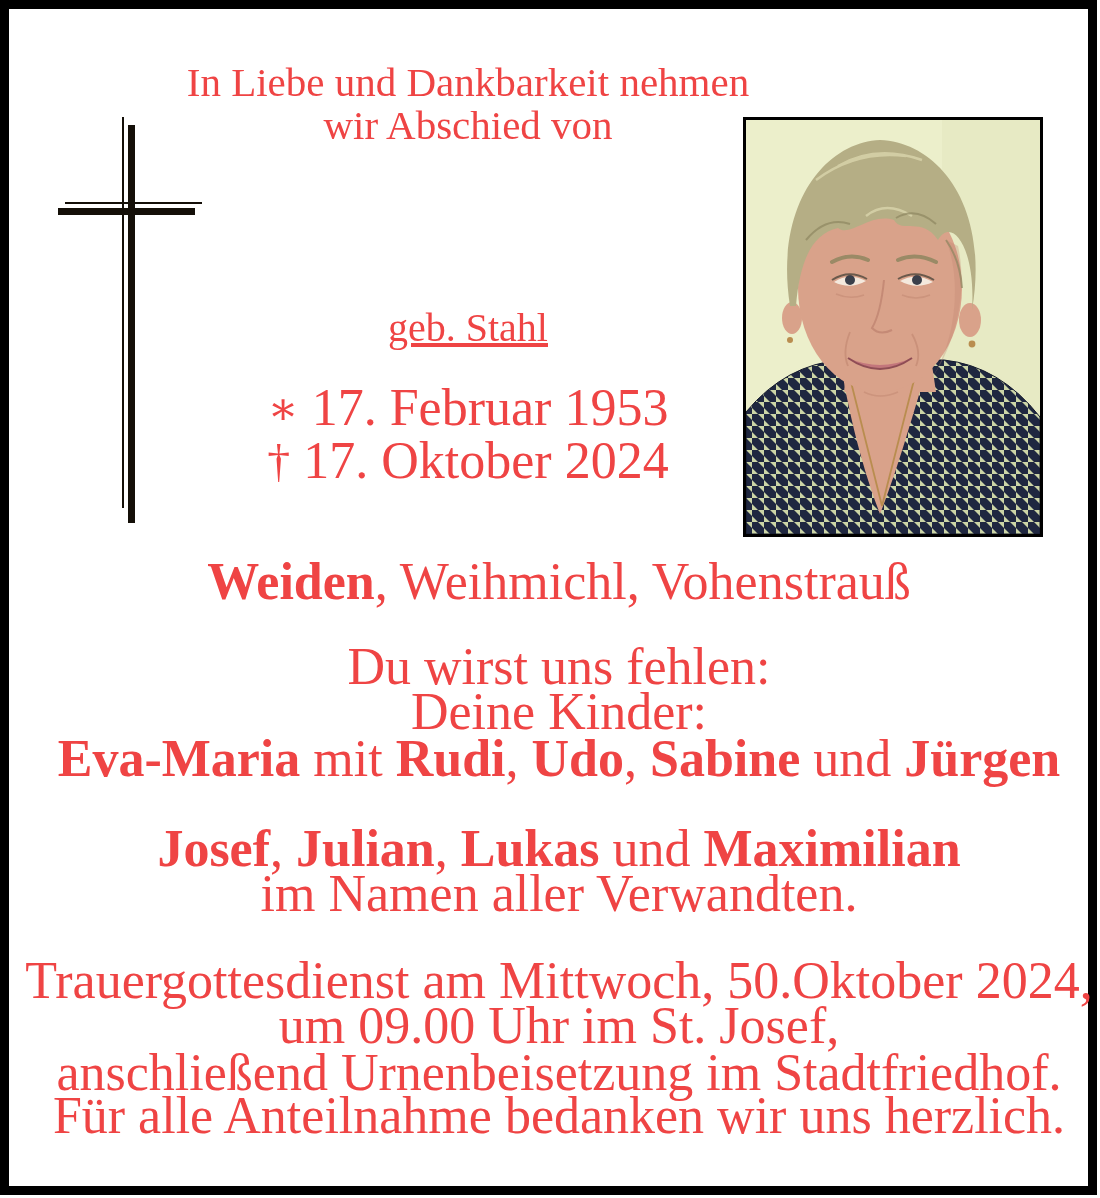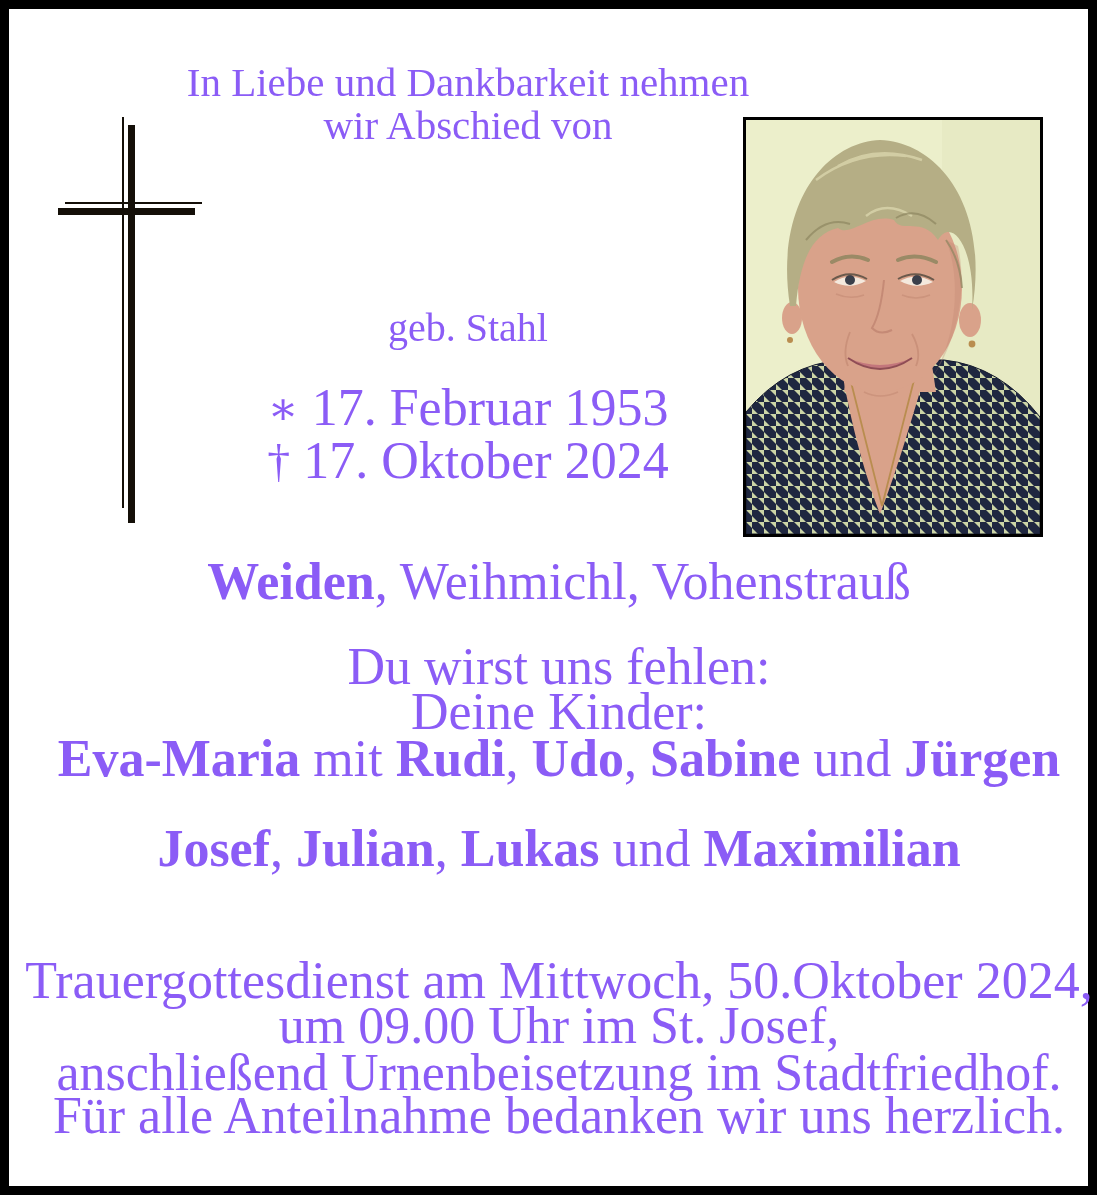--- a/index.html
+++ b/index.html
@@ -1,30 +1,30 @@
 <!DOCTYPE html>
 <html><head>
 <meta charset="utf-8">
 <style>
   html,body{margin:0;padding:0;background:#ffffff;}
   #page{
     position:relative;width:1100px;height:1198px;background:#ffffff;
-    font-family:"Liberation Serif","DejaVu Serif",serif;color:#8b5cf6;overflow:hidden;
+    font-family:"Liberation Serif","DejaVu Serif",serif;color:#ef4444;overflow:hidden;
   }
   #frame{
     position:absolute;left:0;top:0;right:3px;bottom:3px;
     border:9px solid #000;pointer-events:none;
   }
   .line{position:absolute;line-height:1;white-space:nowrap;text-align:center;}
   .upper{left:8px;width:920px;}   
   .lower{left:9px;width:1082px;margin-left:9px;}  
   .b{font-weight:bold;}
   .f41{font-size:41px;}
   .f42{font-size:52px;}
-  .f40{font-size:40px;}
+  .f40{font-size:40px;text-decoration:underline;}
   .name{font-size:96px;font-weight:bold;letter-spacing:1px;}
   .sym{display:inline-block;font-size:0.88em;transform:translateY(-0.02em);}
   
   .crossline{position:absolute;background:#140f08;}
   #cross-thin-v {left:122px;top:117px;width:2px;height:391px;}
   #cross-thick-v{left:128px;top:125px;width:7px;height:398px;}
   #cross-thin-h {left:65px;top:202px;width:137px;height:2px;}
   #cross-thick-h{left:58px;top:208px;width:137px;height:7px;}
   #photo{
     position:absolute;left:743px;top:117px;width:300px;height:420px;
@@ -116,19 +116,20 @@
       <path d="M118 272 Q134 280 152 272" fill="none" stroke-width="1.5" opacity="0.5" stroke="#bf8570"></path>
     </svg>
   </div>
 
   <div class="line lower f42" style="top:556px"><span class="b">Weiden</span><span>, Weihmichl, Vohenstrauß</span></div>
 
   <div class="line lower f42" style="top:641px">Du wirst uns fehlen:</div>
   <div class="line lower f42" style="top:686px">Deine Kinder:</div>
   <div class="line lower f42" style="top:733px"><span class="b">Eva-Maria</span><span> mit </span><span class="b">Rudi</span><span>, </span><span class="b">Udo</span><span>, </span><span class="b">Sabine</span><span> und </span><span class="b">Jürgen</span></div>
   <div class="line lower f42" style="top:823px"><span class="b">Josef</span><span>, </span><span class="b">Julian</span><span>, </span><span class="b">Lukas</span><span> und </span><span class="b">Maximilian</span></div>
+  <div class="line lower f42" style="top:868px">im Namen aller Verwandten.</div>
 
   <div class="line lower f42" style="top:955px">Trauergottesdienst am Mittwoch, 50.Oktober 2024,</div>
   <div class="line lower f42" style="top:1000px">um 09.00 Uhr im St. Josef,</div>
   <div class="line lower f42" style="top:1047px">anschließend Urnenbeisetzung im Stadtfriedhof.</div>
   <div class="line lower f42" style="top:1090px">Für alle Anteilnahme bedanken wir uns herzlich.</div>
 
 </div>
 
 </body></html>

